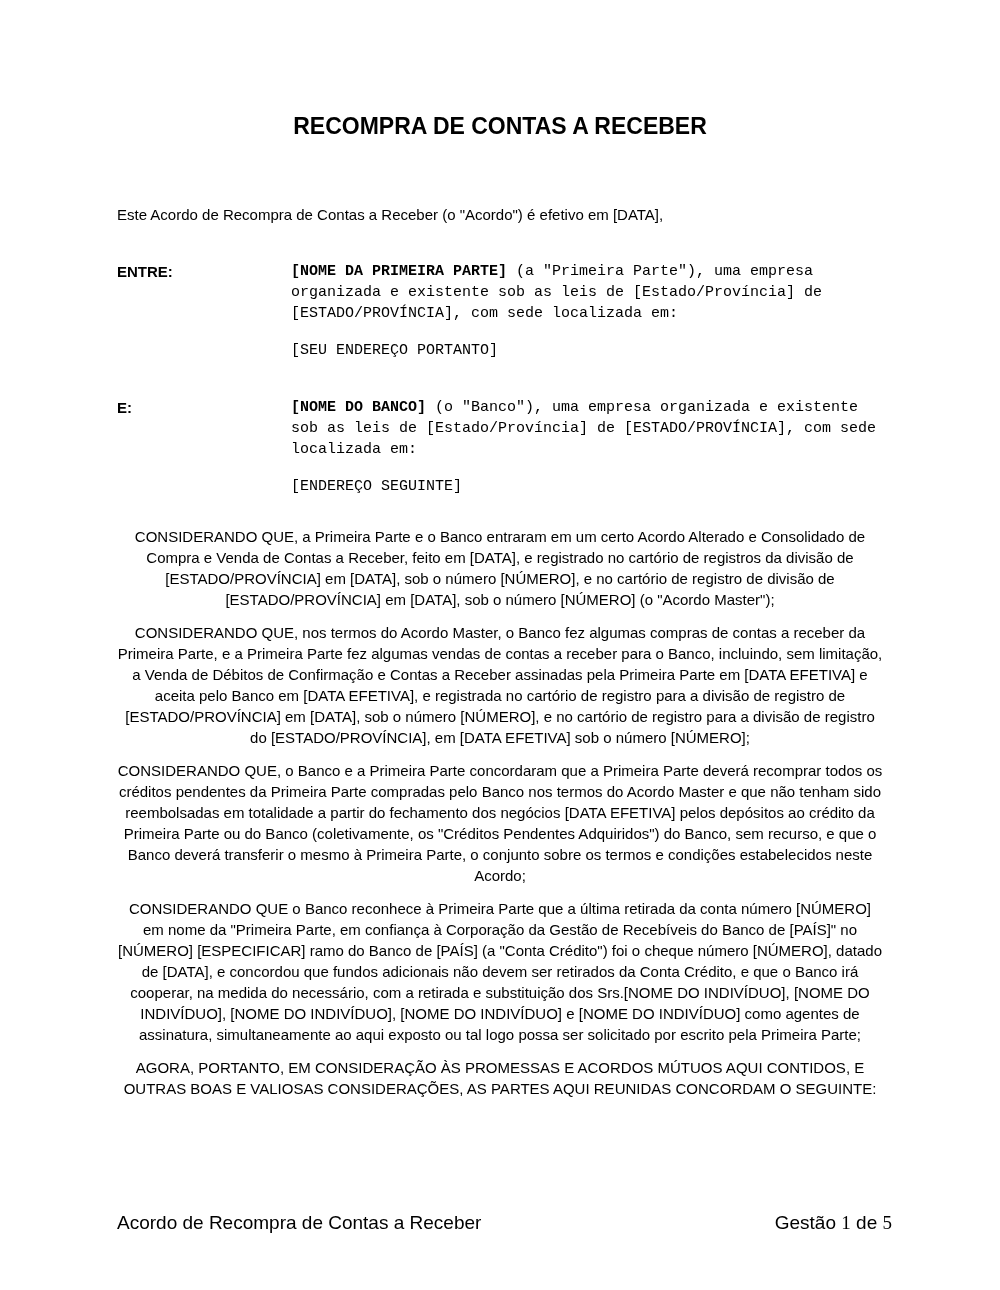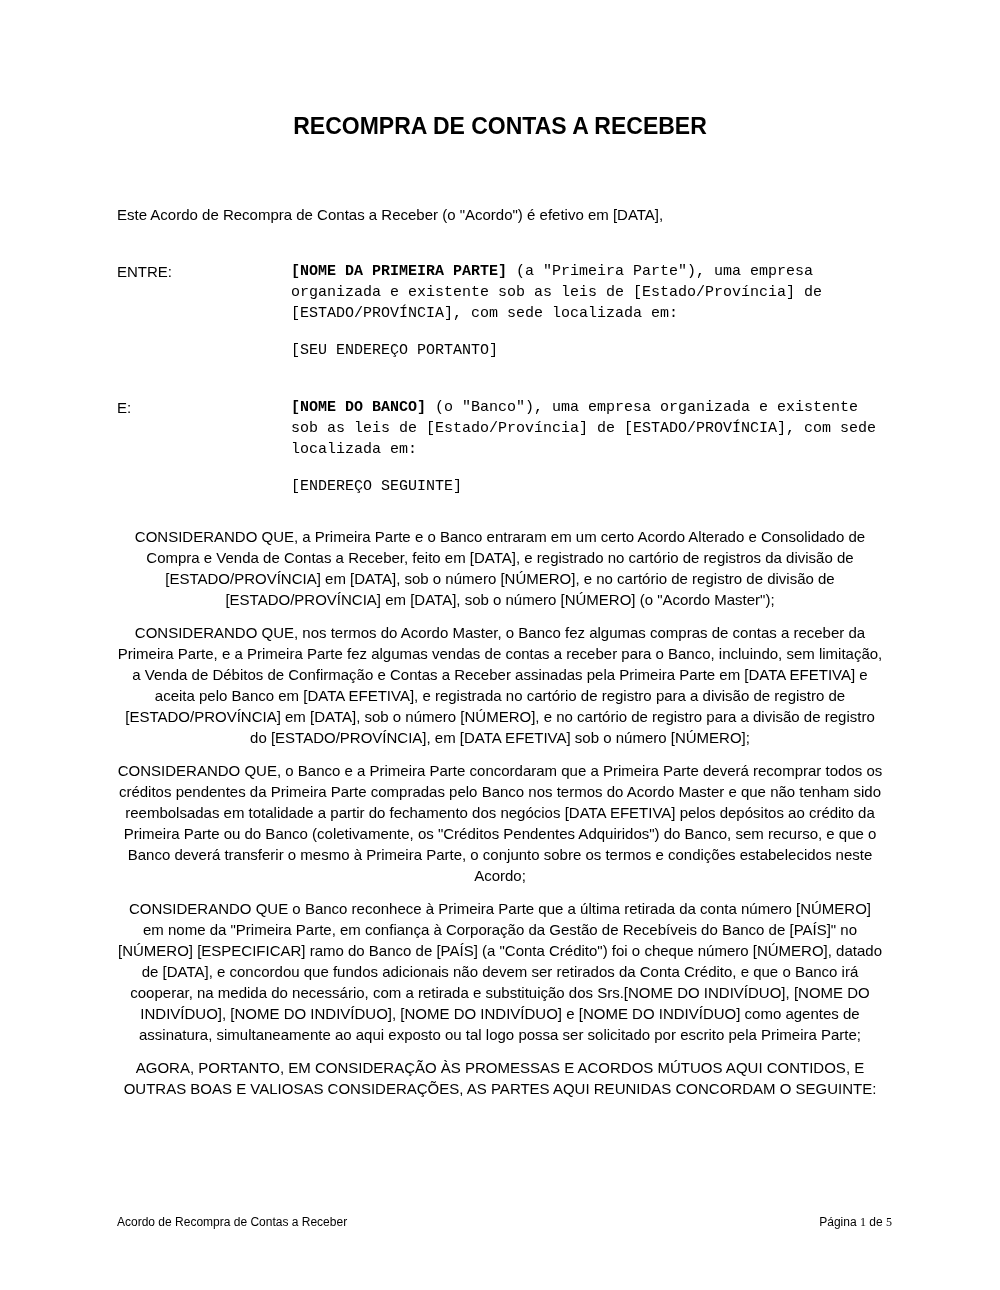--- a/index.html
+++ b/index.html
@@ -33,21 +33,21 @@
   .intro {
     margin: 64px 0 12px 0;
   }
   .party {
     display: flex;
     margin-top: 36px;
   }
   .party-label {
     width: 174px;
     flex: none;
-    font-weight: normal;
+    font-weight: bold;
   }
   .party-body {
     flex: 1;
     font-family: Liberation Mono, monospace;
   }
   .party-desc {
     margin: 0;
   }
   .party-address {
     margin: 16px 0 0 0;
@@ -59,21 +59,21 @@
   .recital.first {
     margin-top: 29px;
   }
   .footer {
     position: absolute;
     left: 117px;
     right: 108px;
     top: 1212px;
     display: flex;
     justify-content: space-between;
-    font-size: 12px;
+    font-size: 19px;
     line-height: 21px;
   }
   .serif {
     font-family: "Liberation Serif", serif;
   }
 </style>
 </head>
 <body>
 
 <div class="page">
@@ -104,20 +104,20 @@
 
   <p class="recital">CONSIDERANDO QUE, o Banco e a Primeira Parte concordaram que a Primeira Parte deverá recomprar todos os créditos pendentes da Primeira Parte compradas pelo Banco nos termos do Acordo Master e que não tenham sido reembolsadas em totalidade a partir do fechamento dos negócios [DATA EFETIVA] pelos depósitos ao crédito da Primeira Parte ou do Banco (coletivamente, os "Créditos Pendentes Adquiridos") do Banco, sem recurso, e que o Banco deverá transferir o mesmo à Primeira Parte, o conjunto sobre os termos e condições estabelecidos neste Acordo;</p>
 
   <p class="recital">CONSIDERANDO QUE o Banco reconhece à Primeira Parte que a última retirada da conta número [NÚMERO] em nome da "Primeira Parte, em confiança à Corporação da Gestão de Recebíveis do Banco de [PAÍS]" no [NÚMERO] [ESPECIFICAR] ramo do Banco de [PAÍS] (a "Conta Crédito") foi o cheque número [NÚMERO], datado de [DATA], e concordou que fundos adicionais não devem ser retirados da Conta Crédito, e que o Banco irá cooperar, na medida do necessário, com a retirada e substituição dos Srs.[NOME DO INDIVÍDUO], [NOME DO INDIVÍDUO], [NOME DO INDIVÍDUO], [NOME DO INDIVÍDUO] e [NOME DO INDIVÍDUO] como agentes de assinatura, simultaneamente ao aqui exposto ou tal logo possa ser solicitado por escrito pela Primeira Parte;</p>
 
   <p class="recital">AGORA, PORTANTO, EM CONSIDERAÇÃO ÀS PROMESSAS E ACORDOS MÚTUOS AQUI CONTIDOS, E OUTRAS BOAS E VALIOSAS CONSIDERAÇÕES, AS PARTES AQUI REUNIDAS CONCORDAM O SEGUINTE:</p>
 
   <footer class="footer">
     <span>Acordo de Recompra de Contas a Receber</span>
     <span>
-      <span>Página</span>
+      <span>Gestão</span>
       <span class="serif">1</span>
       <span>de</span>
       <span class="serif">5</span>
     </span>
   </footer>
 
 </div>
 
 </body></html>

